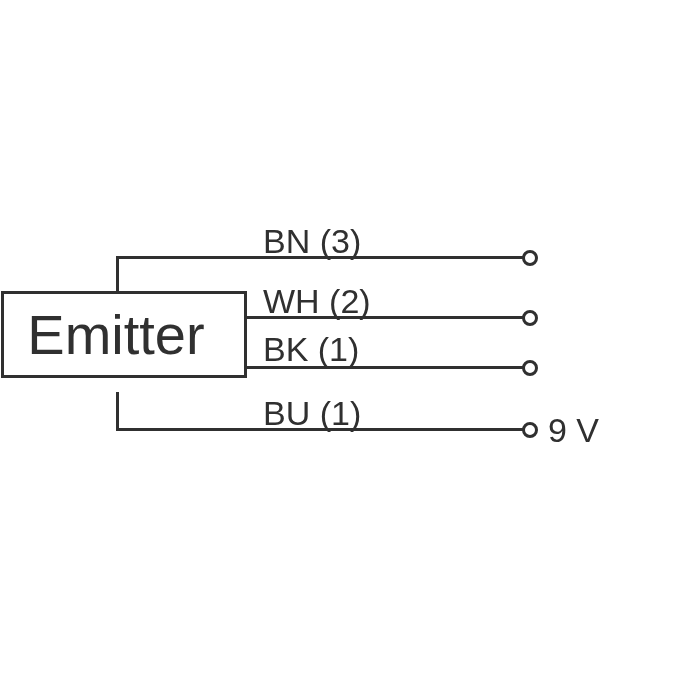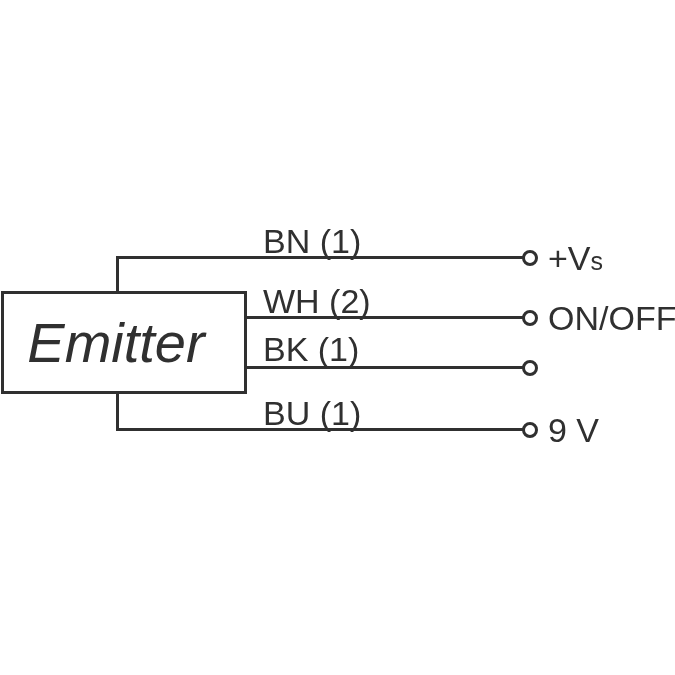--- a/index.html
+++ b/index.html
@@ -11,28 +11,27 @@
     height: 675px;
     background: var(--bg);
     font-family: "Liberation Sans", sans-serif;
     color: var(--line);
     overflow: hidden;
   }
   
   .device-box {
     position: absolute;
     left: 1px; top: 291px;
-    width: 246px; height: 103px;
+    width: 246px; height: 87px;
     border: 3px solid var(--line);
     background: var(--bg);
     display: flex;
     align-items: center;
     justify-content: center;
     padding-right: 16px;
-    font-style: italic;
   }
   .device-label {
     font-size: 56px;
     line-height: 1;
     color: var(--line);
     white-space: nowrap;
   }
   
   .wire-h { position: absolute; height: 3px; background: var(--line); }
   .wire-v { position: absolute; width: 3px; background: var(--line); }
@@ -86,28 +85,26 @@
 <body>
 
 <div id="canvas">
 
   <div class="device-box">
     <span class="device-label">Emitter</span>
   </div>
 
   <div class="wire-v stub-top"></div>
   <div class="wire-h wire-bn"></div>
-  <div class="wire-label lbl-bn">BN (1)</div>
+  <div class="wire-label lbl-bn">BN (3)</div>
   <div class="terminal-circle circ-bn"></div>
-  <div class="terminal-label term-bn"><span>+V</span><span class="term-sub">s</span></div>
 
   <div class="wire-h wire-wh"></div>
   <div class="wire-label lbl-wh">WH (2)</div>
   <div class="terminal-circle circ-wh"></div>
-  <div class="terminal-label term-wh"><span>ON/OFF</span><span class="term-sub"></span></div>
 
   <div class="wire-h wire-bk"></div>
   <div class="wire-label lbl-bk">BK (1)</div>
   <div class="terminal-circle circ-bk"></div>
 
   <div class="wire-v stub-bottom"></div>
   <div class="wire-h wire-bu"></div>
   <div class="wire-label lbl-bu">BU (1)</div>
   <div class="terminal-circle circ-bu"></div>
   <div class="terminal-label term-bu"><span>9 V</span><span class="term-sub"></span></div>

